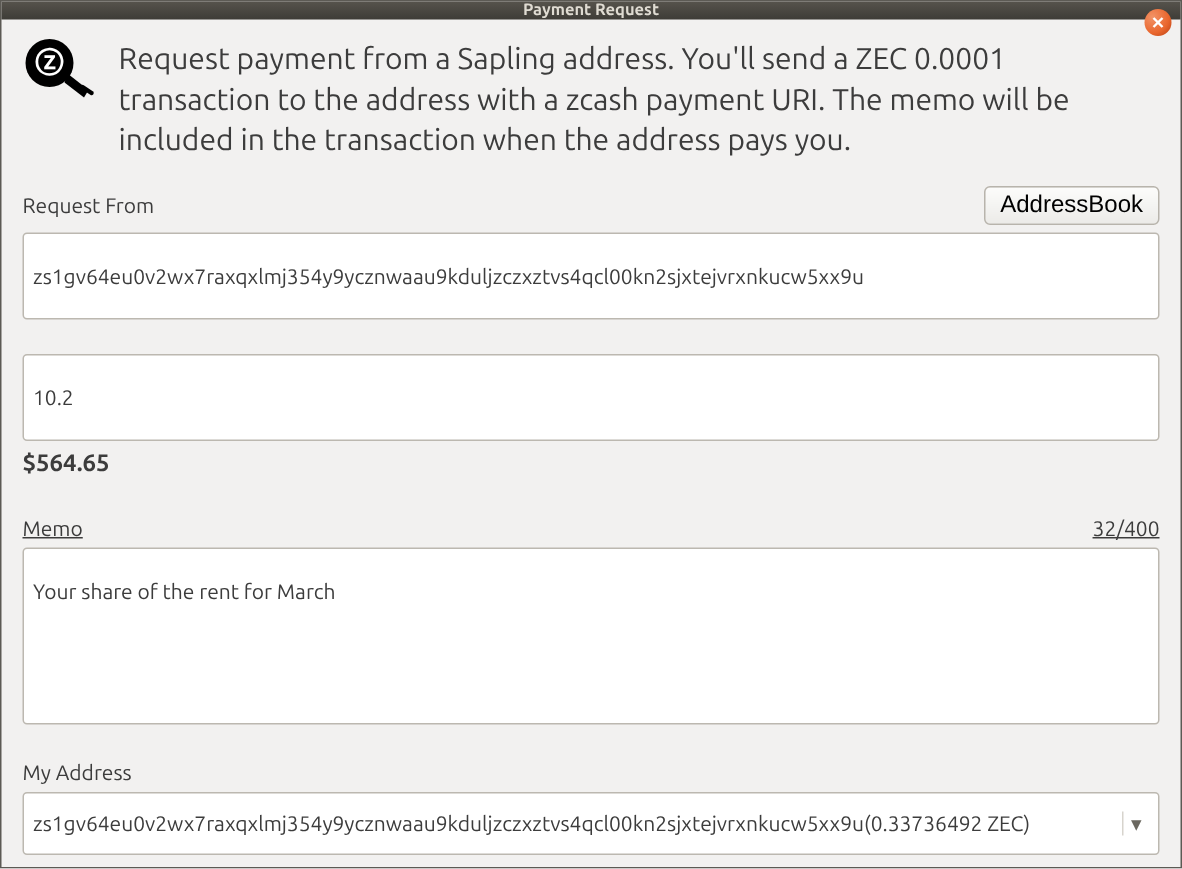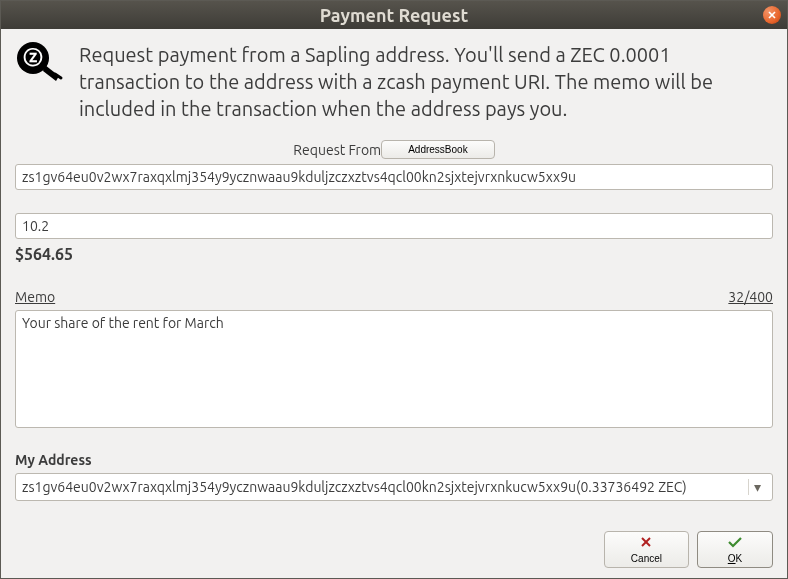--- a/index.html
+++ b/index.html
@@ -20,21 +20,21 @@
 }
 .titlebar {
   height: 28px;
   background: linear-gradient(to bottom, #56534c 0%, #3e3c37 100%);
   color: #dfdbd2;
   display: flex;
   align-items: center;
   justify-content: center;
   position: relative;
   font-weight: bold;
-  font-size: 18px;
+  font-size: 11px;
 }
 .titlebar .close {
   position: absolute;
   right: 6px;
   top: 5px;
   width: 18px;
   height: 18px;
   border-radius: 9px;
   background: radial-gradient(circle at 30% 30%, #f29367, #e9662d 60%, #b53d11);
   display: flex;
@@ -62,44 +62,44 @@
   position: relative;
 }
 .intro-text {
   font-size: 20px;
   line-height: 1.35;
   color: #3c3c3c;
 }
 .row {
   display: flex;
   align-items: center;
-  justify-content: center;
+  justify-content: space-between;
   margin-bottom: 5px;
 }
 .label {
   font-size: 14px;
   color: #3c3c3c;
 }
 .btn {
   background: linear-gradient(to bottom, #fcfcfb, #ecebe8);
   border: 1px solid #b8b4ac;
   border-radius: 4px;
-  padding: 3px 26px;
-  font-size: 10px;
+  padding: 3px 10px;
+  font-size: 16px;
   cursor: pointer;
   display: inline-flex;
   align-items: center;
   gap: 4px;
 }
 input[type=text], textarea, .select {
   width: 100%;
   border: 1px solid #bcb8b0;
   border-radius: 3px;
   background: #ffffff;
-  padding: 4px 6px;
+  padding: 20px 6px;
   font-size: 14px;
   font-family: inherit;
   color: #3c3c3c;
   outline: none;
 }
 textarea {
   resize: none;
   height: 118px;
 }
 .select {
@@ -130,21 +130,20 @@
   margin-bottom: 5px;
   text-decoration: underline;
 }
 .hint-row {
   display: flex;
   justify-content: space-between;
   align-items: baseline;
   margin-top: 24px;
   margin-bottom: 5px;
   gap: 20px;
-  font-weight: bold;
 }
 .hint-row .hint {
   font-size: 13.5px;
   color: #3c3c3c;
   text-align: right;
 }
 .footer {
   margin-top: auto;
   display: flex;
   justify-content: flex-end;

